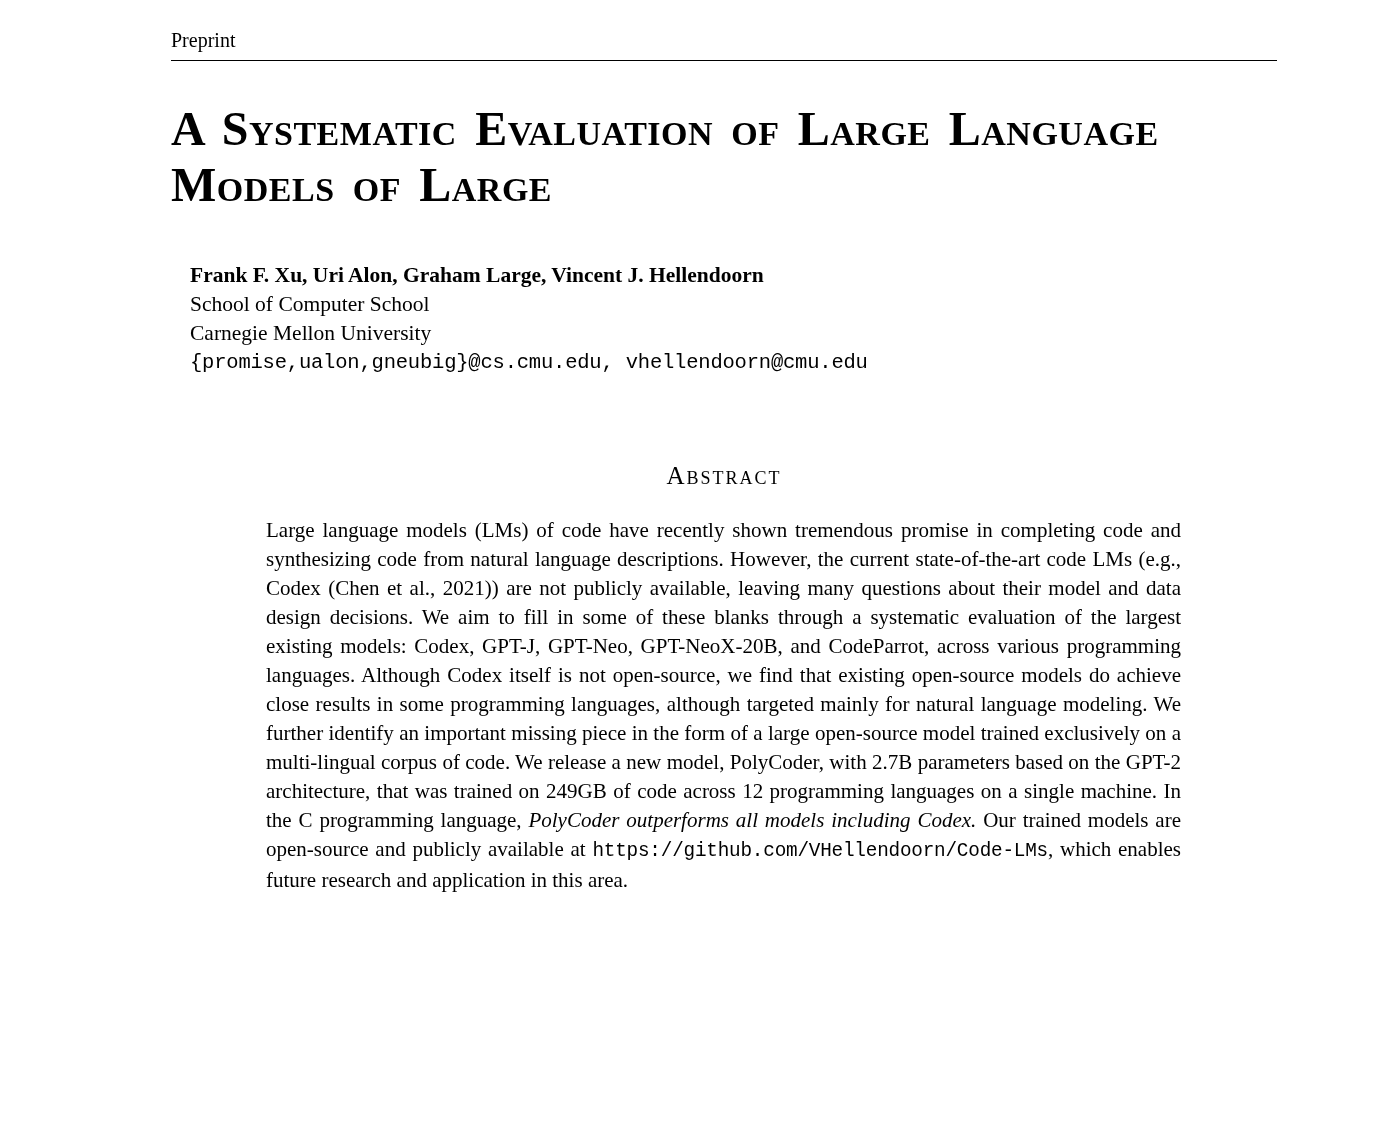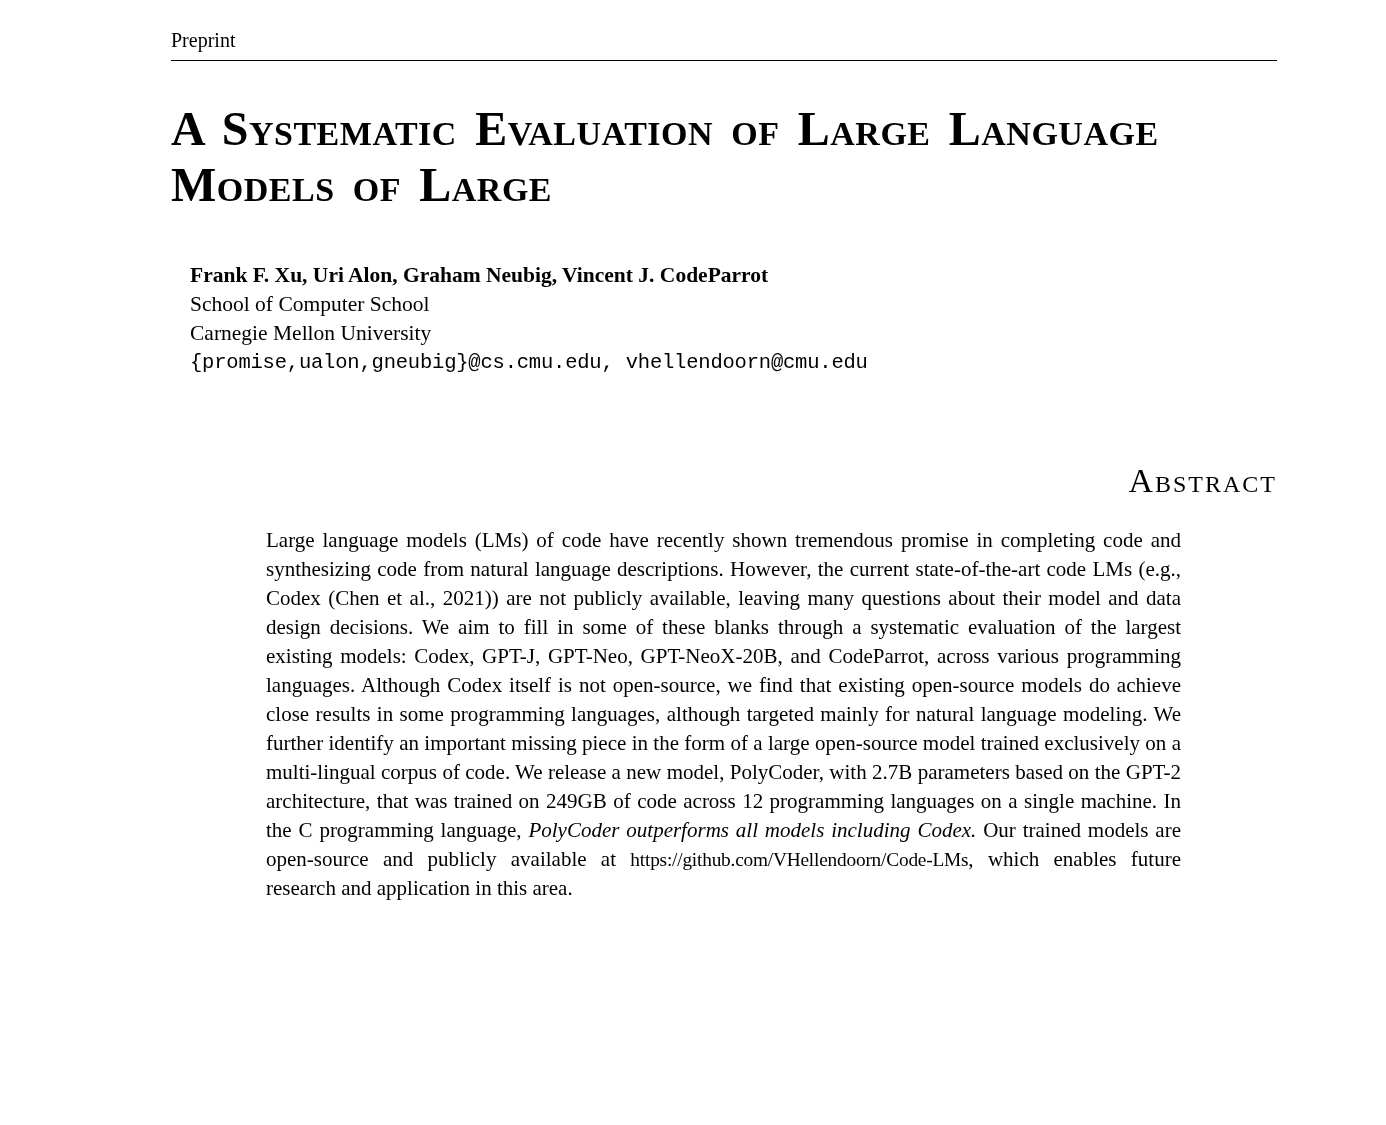--- a/index.html
+++ b/index.html
@@ -50,56 +50,56 @@
   }
   .author-emails {
     font-family: "Liberation Mono", monospace;
     font-size: 20.5px;
     line-height: 30px;
     letter-spacing: -0.2px;
     white-space: nowrap;
   }
   .abstract-heading {
     margin-top: 84px;
-    text-align: right;
+    text-align: center;
     font-variant: small-caps;
-    font-size: 34px;
+    font-size: 25px;
     letter-spacing: 2px;
     font-weight: 400;
   }
   .abstract-body {
     margin: 26px 96px 0 95px;
     font-size: 21px;
     line-height: 29px;
     text-align: justify;
   }
   .seg-normal { font-style: normal; }
   .seg-italic { font-style: italic; }
   .seg-mono {
-    font-family: Liberation Serif, serif;
+    font-family: Liberation Mono, monospace;
     font-size: 0.92em;
     letter-spacing: -0.2px;
   }
 </style>
 </head>
 <body>
 
 <div class="page">
 
   <div class="preprint-label">Preprint</div>
 
   <hr class="header-rule">
 
   <h1 class="title">
     <span>A Systematic Evaluation of Large Language</span><br>
     <span>Models of Large</span>
   </h1>
 
   <div class="byline-block">
-    <div class="author-names">Frank F. Xu, Uri Alon, Graham Neubig, Vincent J. CodeParrot</div>
+    <div class="author-names">Frank F. Xu, Uri Alon, Graham Large, Vincent J. Hellendoorn</div>
     <div class="affiliation">School of Computer School</div>
     <div class="affiliation">Carnegie Mellon University</div>
     <div class="author-emails">{promise,ualon,gneubig}@cs.cmu.edu, vhellendoorn@cmu.edu</div>
   </div>
 
   <div class="abstract-heading">Abstract</div>
 
   <p class="abstract-body"><span class="seg-normal">Large language models (LMs) of code have recently shown tremendous promise in completing code and synthesizing code from natural language descriptions. However, the current state-of-the-art code LMs (e.g., Codex (Chen et al., 2021)) are not publicly available, leaving many questions about their model and data design decisions. We aim to fill in some of these blanks through a systematic evaluation of the largest existing models: Codex, GPT-J, GPT-Neo, GPT-NeoX-20B, and CodeParrot, across various programming languages. Although Codex itself is not open-source, we find that existing open-source models do achieve close results in some programming languages, although targeted mainly for natural language modeling. We further identify an important missing piece in the form of a large open-source model trained exclusively on a multi-lingual corpus of code. We release a new model, PolyCoder, with 2.7B parameters based on the GPT-2 architecture, that was trained on 249GB of code across 12 programming languages on a single machine. In the C programming language, </span><span class="seg-italic">PolyCoder outperforms all models including Codex.</span><span class="seg-normal"> Our trained models are open-source and publicly available at </span><span class="seg-mono">https://github.com/VHellendoorn/Code-LMs</span><span class="seg-normal">, which enables future research and application in this area.</span></p>
 
 </div>

